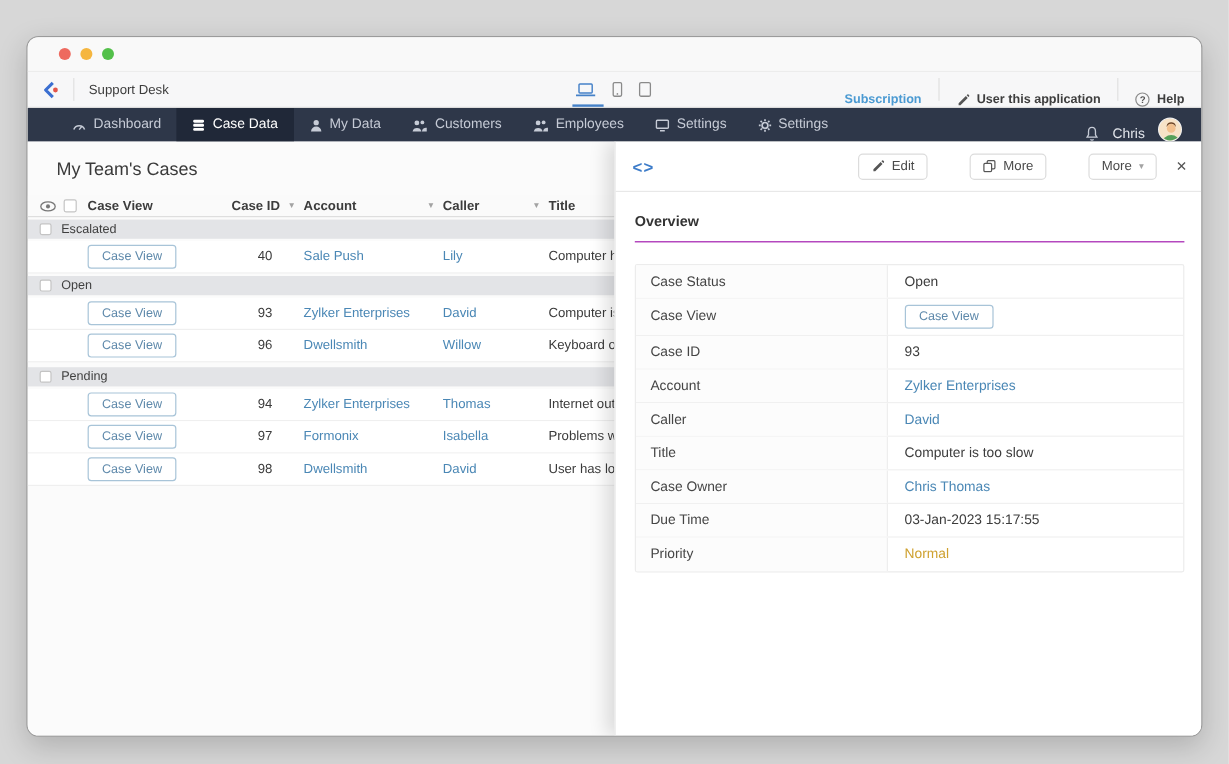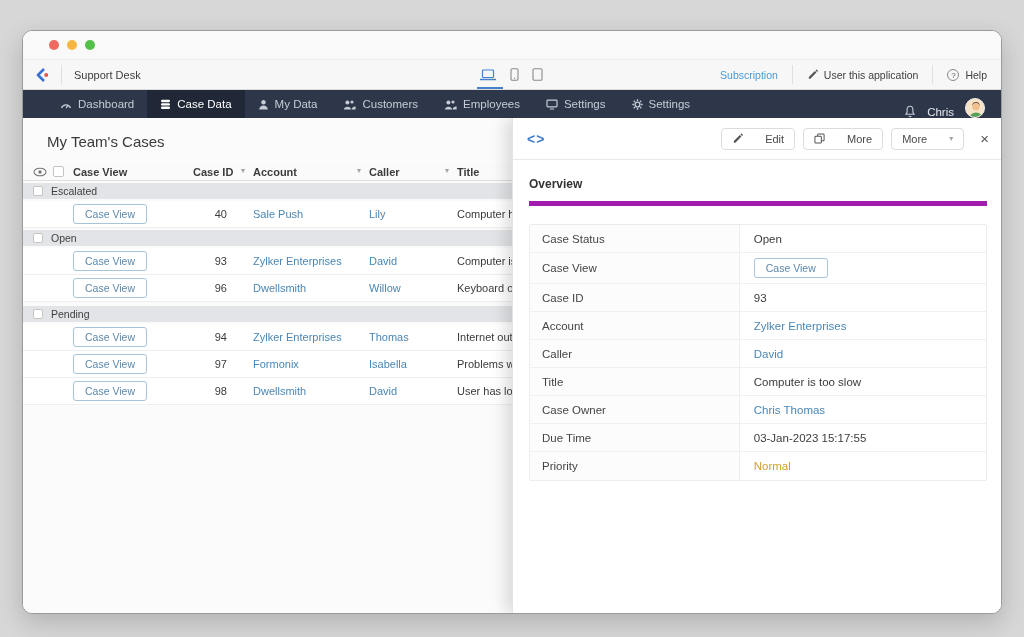--- a/index.html
+++ b/index.html
@@ -21,21 +21,21 @@
   .appbar { height:31px; background:#f7f7f8; border-top:1px solid #ececec; border-bottom:1px solid #dcdcdc;
             display:flex; align-items:stretch; flex:0 0 auto; position:relative; font-size:10.5px; color:#3e3e3e; }
   .appbar-left { display:flex; align-items:center; padding-left:12px; }
   .vdiv { width:1px; background:#e0e0e0; align-self:stretch; margin:5px 0; }
   .app-name { font-size:11px; color:#3c3c3c; padding:0 12px; }
   .logo { display:flex; align-items:center; margin-right:10px; }
   .devices { position:absolute; left:456px; top:0; height:100%; display:flex; align-items:center; gap:13px; }
   .device { position:relative; display:flex; align-items:center; height:100%; color:#8a8a8a; }
   .device.active { color:#4581c8; }
   .device.active:after { content:""; position:absolute; bottom:0; left:-2px; width:26px; height:2px; background:#4581c8; }
-  .appbar-right { margin-left:auto; display:flex; align-items:center; }
+  .appbar-right { margin-left:auto; display:flex; align-items:flex-end;font-weight:bold; }
   .appbar-link { display:flex; align-items:center; gap:6px; padding:0 14px; cursor:default; }
   .subscription { color:#4b9ad2; }
   .qmark { width:12px; height:12px; border:1px solid #8a8a8a; border-radius:50%; font-size:8px; line-height:11px;
            text-align:center; color:#555; display:inline-block; }
   
   .navbar { height:28px; background:#2e3749; display:flex; align-items:stretch; flex:0 0 auto; padding-left:24px; }
   .nav-item { display:flex; align-items:center; gap:6px; padding:0 13px; font-size:11.5px; color:#c6cbd6; }
   .nav-item.active { background:#202838; color:#fff; }
   .nav-item .ic { display:flex; }
   .nav-right { margin-left:auto; display:flex; align-items:flex-end; gap:11px; padding-right:16px; }
@@ -61,25 +61,25 @@
   .tgroup .checkbox { width:10px; height:10px; }
   .btn-caseview { display:inline-block; border:1px solid #a8c4d8; color:#5d88aa; background:#fff; border-radius:3px;
                   font-size:10.5px; padding:3px 11px; cursor:pointer; }
   .cell-link { color:#4a87b5; }
   
   .panel { position:absolute; top:0; left:489px; width:491px; height:100%; background:#fff;
            box-shadow:-7px 0 14px rgba(0,0,0,.13); border-left:1px solid #e4e4e4; }
   .panel-header { height:42px; display:flex; align-items:center; padding:0 14px; border-bottom:1px solid #e8e8e8; }
   .rec-nav { color:#3d7cc9; font-weight:bold; font-size:14px; letter-spacing:1px; cursor:pointer; }
   .panel-actions { margin-left:auto; display:flex; align-items:center; gap:8px; }
-  .pbtn { display:inline-flex; align-items:center; gap:22px; border:1px solid #dcdcdc; border-radius:4px;
-          background:#fff; padding:4px 10px; font-size:11px; color:#4a4a4a; cursor:pointer; }
+  .pbtn { display:inline-flex; align-items:center; gap:6px; border:1px solid #dcdcdc; border-radius:4px;
+          background:#fff; padding:4px 10px; font-size:11px; color:#4a4a4a; cursor:pointer;margin-left:27px; }
   .close-x { font-size:15px; color:#555; margin-left:8px; cursor:pointer; line-height:1; }
   .panel-body { padding:0 16px; }
-  .section-title { font-size:12px; font-weight:bold; color:#333; padding:17px 0 10px; border-bottom:5px solid #a21caf; }
+  .section-title { font-size:12px; font-weight:bold; color:#333; padding:17px 0 10px; border-bottom:1px solid #a21caf; }
   .fields { border:1px solid #ececec; border-radius:2px; margin-top:18px; }
   .prow { display:flex; align-items:stretch; border-bottom:1px solid #f0f0f0; min-height:28px; }
   .prow:last-child { border-bottom:none; }
   .plabel { flex:0 0 46%; display:flex; align-items:center; padding-left:12px; font-size:11.5px; color:#454545;
             border-right:1px solid #eeeeee; background:#fcfcfc; }
   .pvalue { flex:1; display:flex; align-items:center; padding:5px 0 5px 14px; font-size:11.5px; color:#3c3c3c; }
   .pvalue.link { color:#4a87b5; }
   .pvalue.priority { color:#cfa12f; }
   .add-comment { display:flex; align-items:center; gap:6px; margin-top:16px; font-size:11.5px; color:#4a87b5; cursor:pointer; }
   svg { display:block; }

